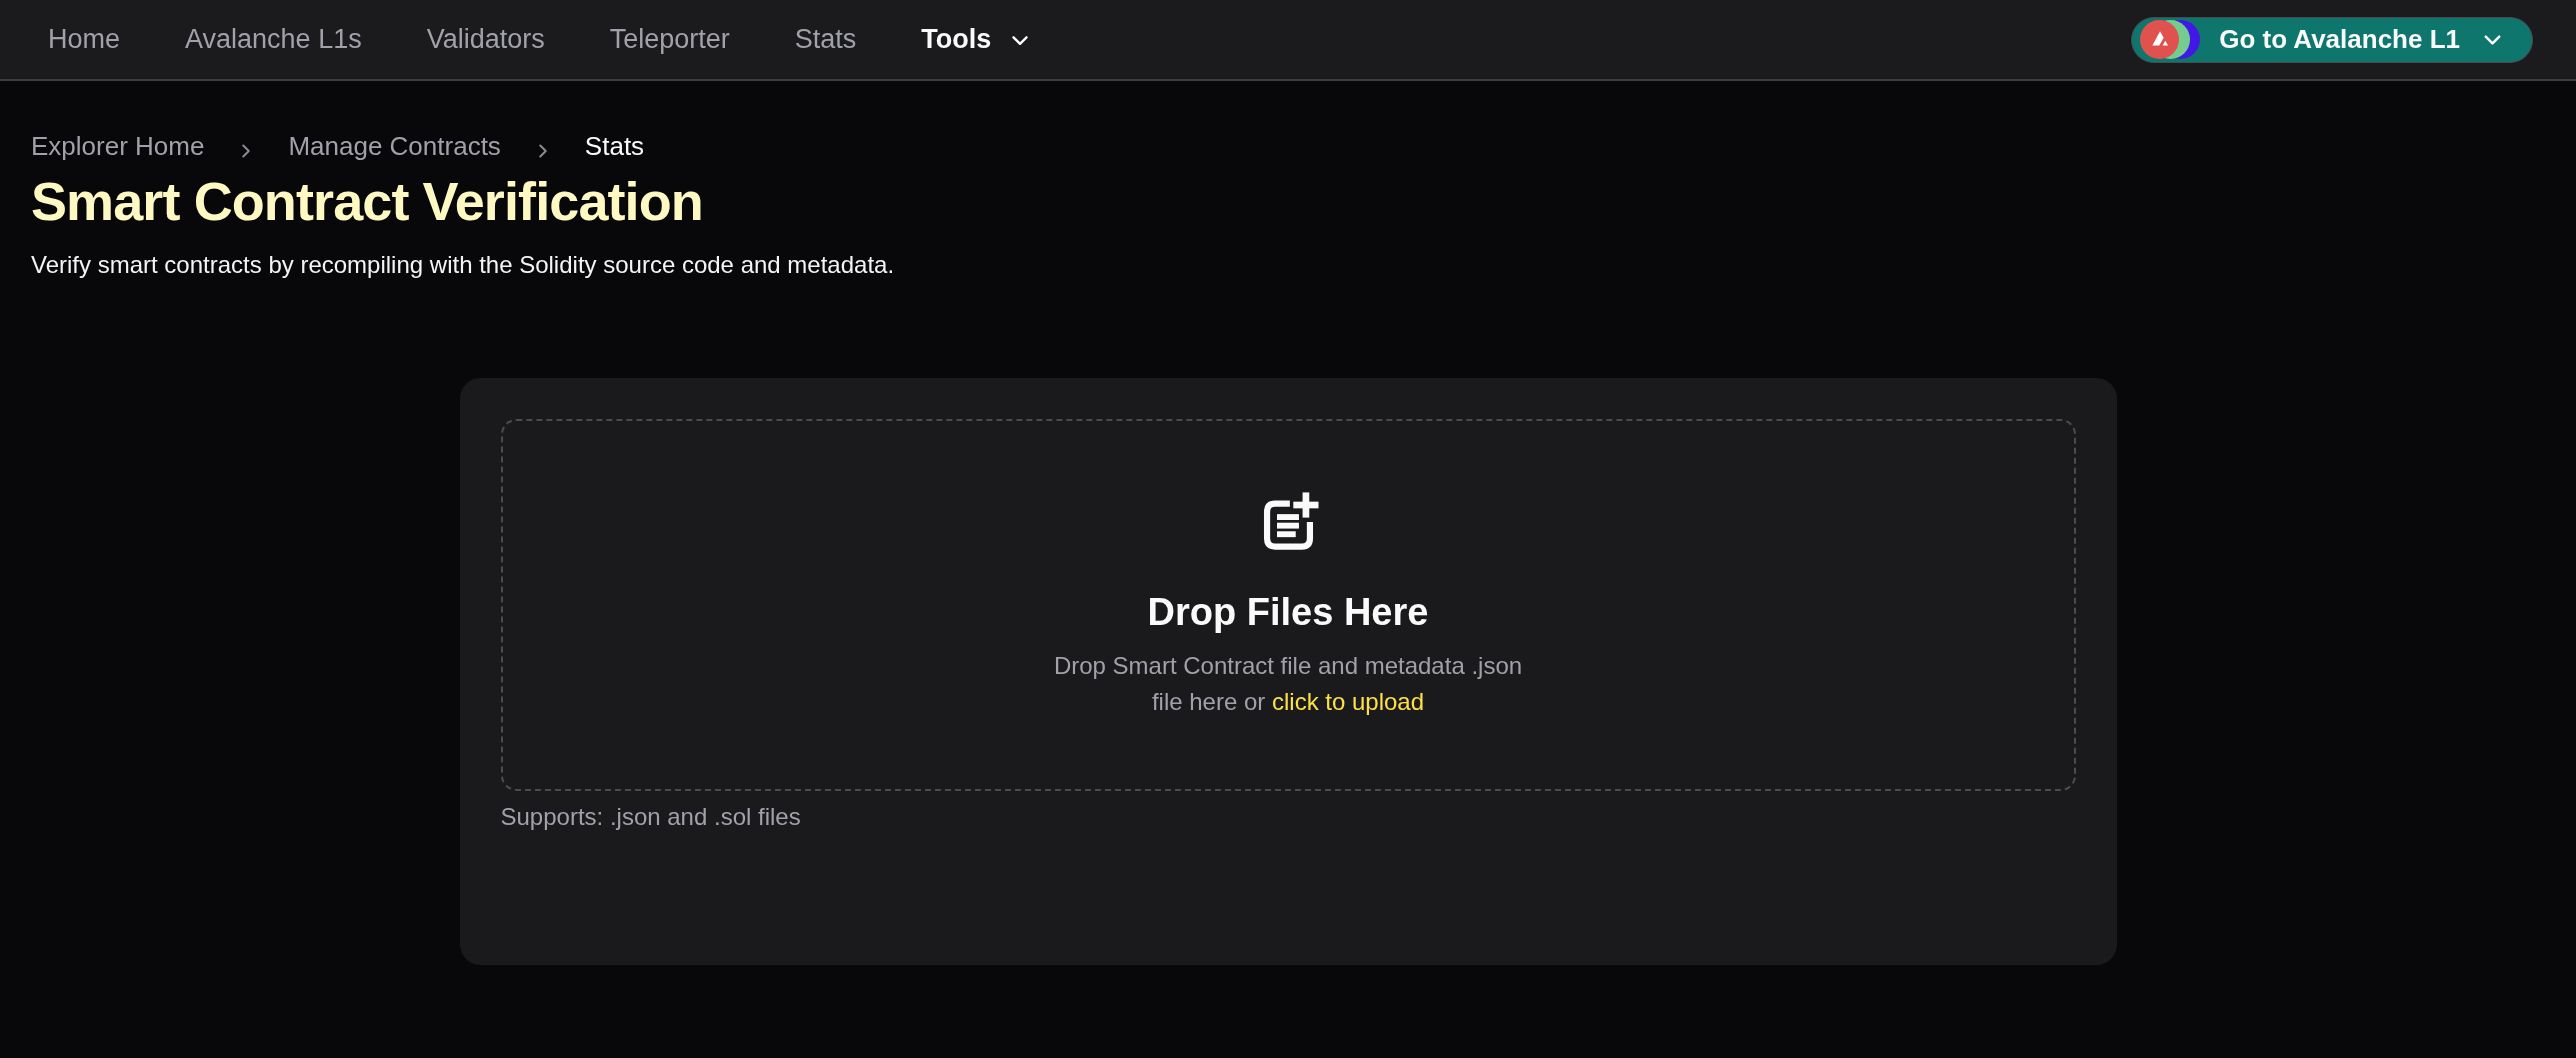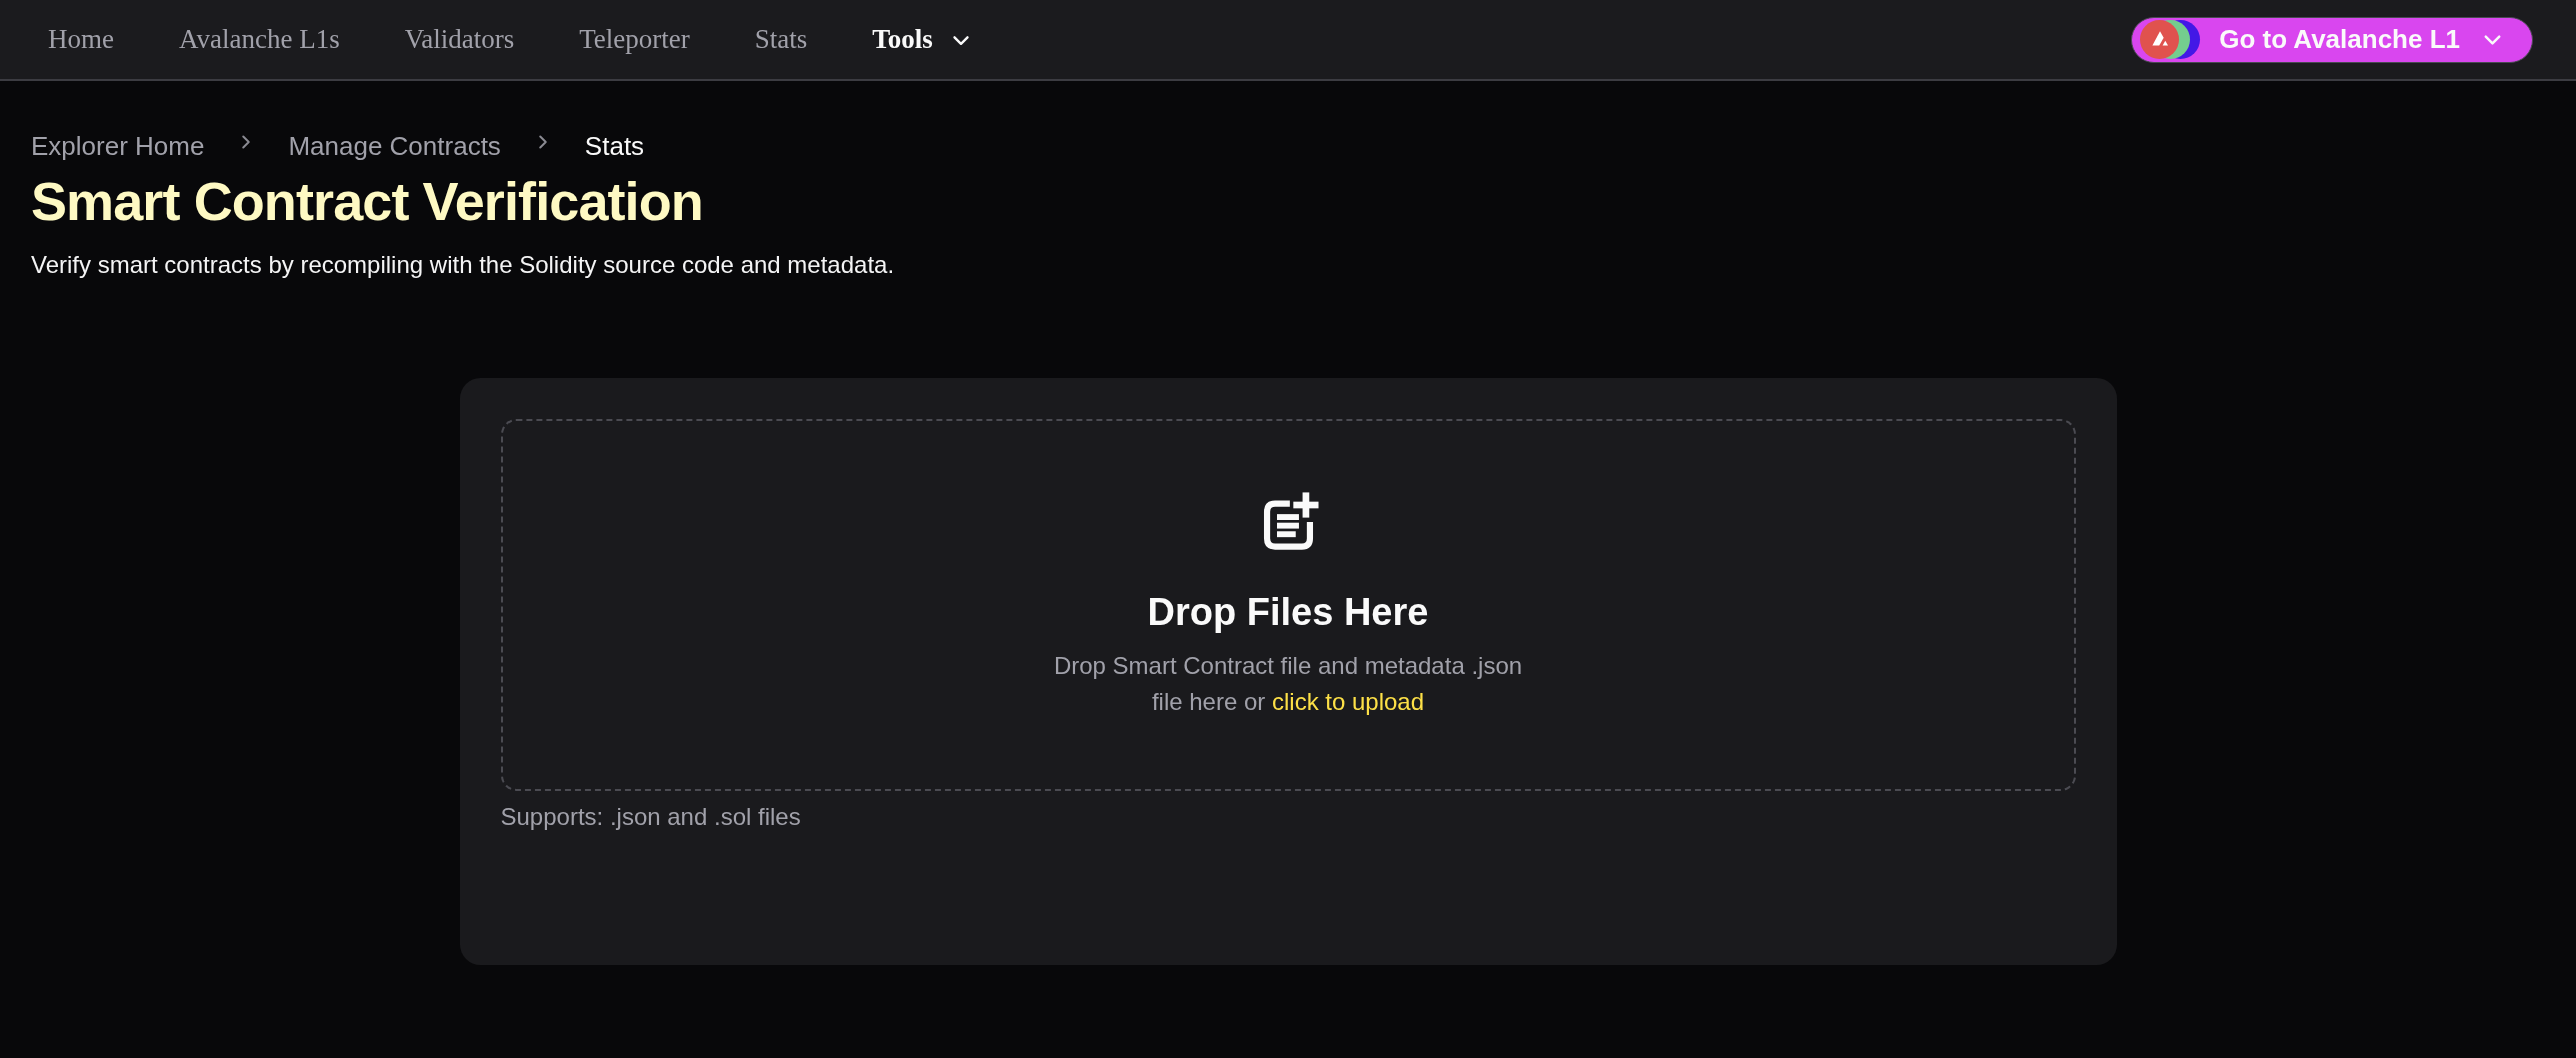--- a/index.html
+++ b/index.html
@@ -12,54 +12,54 @@
   }
   .page { position: relative; width: 2576px; height: 1059px; }
 
   
   .header {
     height: 81px; background: #1b1b1e;
     border-bottom: 2.6px solid #3c3c42;
     display: flex; align-items: center;
     padding: 0 43px 0 48px;
   }
-  .nav { display: flex; align-items: center; gap: 65px; font-family: Liberation Serif, serif; }
+  .nav { display: flex; align-items: center; gap: 65px; }
   .nav a {
     font-size: 27px; font-weight: 500; color: #a1a1aa;
     text-decoration: none; cursor: pointer; white-space: nowrap;
   }
   .nav a.active {
     color: #fafafa; font-weight: 700;
     display: flex; align-items: center; gap: 15.4px;
   }
   .chev { width: 26px; height: 26px; }
   .spacer { flex: 1; }
 
   .cta {
     display: flex; align-items: center; gap: 19px;
     height: 46px; padding: 0 26px 0 8.6px;
-    background: #d946ef;
+    background: #0f766e;
     border: 1.7px solid #4a4a52; border-radius: 29px;
     color: #fafafa; font-size: 26px; font-weight: 700;
     cursor: pointer; white-space: nowrap;
   }
   .logo-stack { position: relative; width: 60px; height: 39px; }
   .logo-stack .circ {
     position: absolute; top: 0; width: 39px; height: 39px; border-radius: 50%;
   }
   .circ.purple { left: 20.5px; background: #4318e6; }
   .circ.green  { left: 10.3px; background: #74cd8e; }
   .circ.red    { left: 0;    background: #e0524e; display: flex; align-items: center; justify-content: center; }
   .circ.red svg { width: 26px; height: 26px; }
   .cta .chev { width: 27px; height: 27px; }
 
   
   .content { padding: 50px 31px 0 31px; }
 
-  .breadcrumb { display: flex; align-items: flex-start; gap: 31px; font-size: 26px; }
+  .breadcrumb { display: flex; align-items: flex-end; gap: 31px; font-size: 26px; }
   .breadcrumb a { color: #a1a1aa; text-decoration: none; cursor: pointer; }
   .breadcrumb .sep { width: 22px; height: 22px; color: #8a8a92; }
   .breadcrumb .current { color: #fafafa; }
 
   h1.page-title {
     margin-top: 8px;
     font-size: 54px; font-weight: 700; letter-spacing: -0.9px; color: #fef9c3;
   }
   p.page-subtitle { margin-top: 19px; font-size: 24px; color: #f4f4f5; }
 

